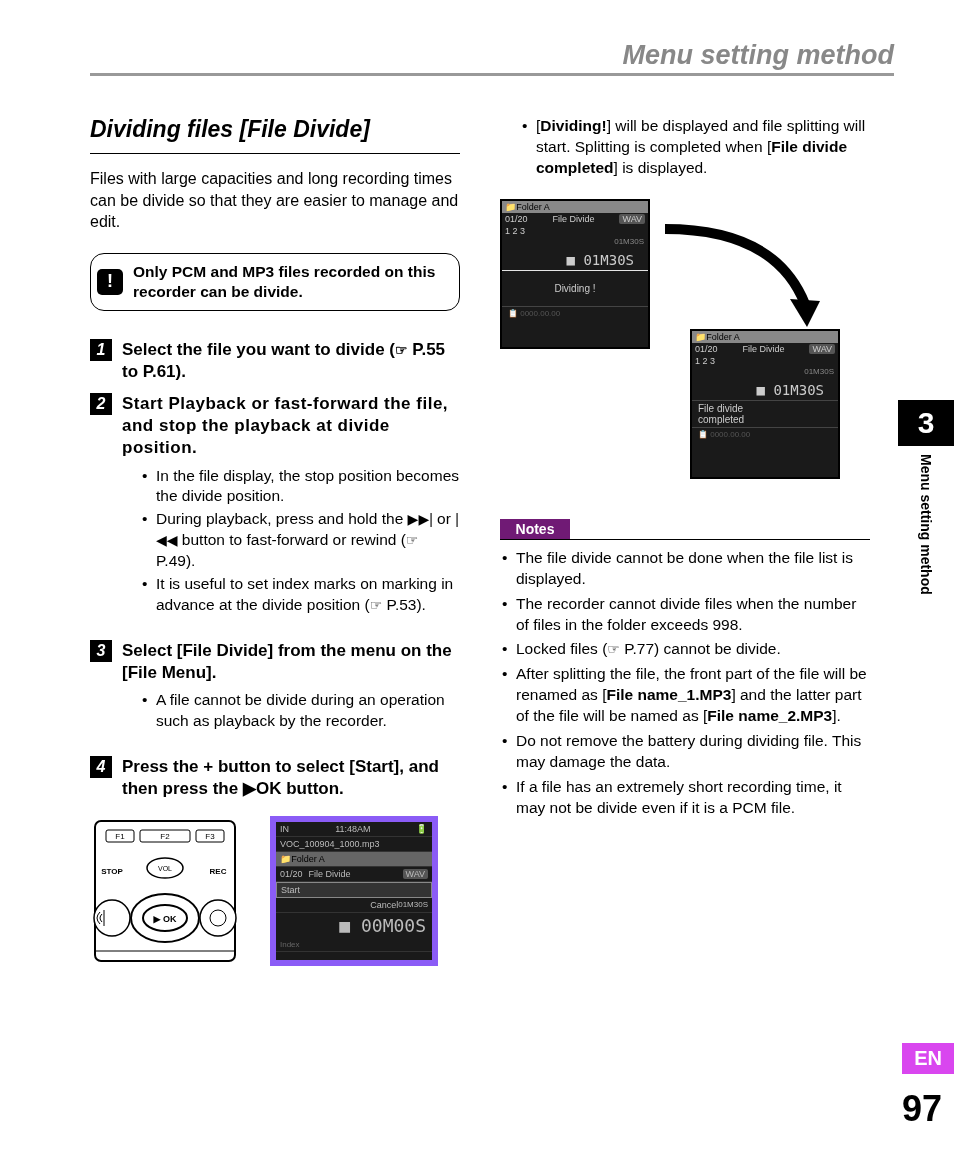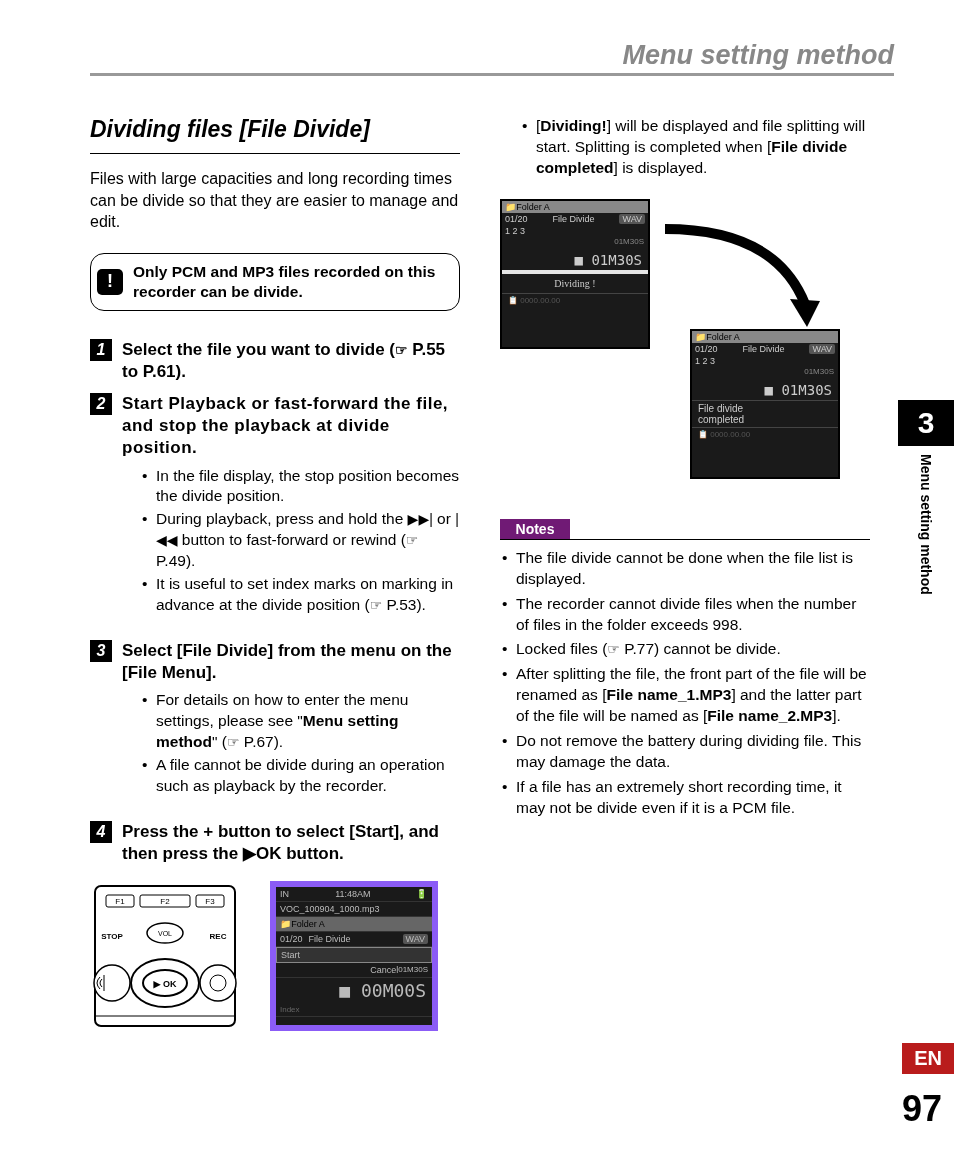--- a/index.html
+++ b/index.html
@@ -151,21 +151,21 @@
     color: #ccc;
     font-size: 9px;
     padding: 1px 3px;
     display: flex;
     justify-content: space-between;
   }
   .screen-big {
     color: #ccc;
     font-size: 14px;
     text-align: right;
-    padding: 6px 6px 2px;
+    padding: 6px 14px 2px;
     font-family: monospace;
   }
   .screen-body {
     color: #ccc;
     font-size: 10px;
     padding: 2px 6px;
   }
   .arrow-svg {
     position: absolute;
     left: 155px;
@@ -242,21 +242,21 @@
     font-size: 14px;
     font-weight: bold;
     padding: 8px 0;
     text-align: center;
     margin: 0 auto;
   }
   .lang-badge {
     position: absolute;
     right: 0;
     bottom: 84px;
-    background: #b91c1c;
+    background: #d946ef;
     color: #fff;
     font-weight: bold;
     font-size: 20px;
     padding: 4px 12px;
   }
   .page-num {
     position: absolute;
     right: 12px;
     bottom: 28px;
     font-size: 36px;
@@ -308,23 +308,20 @@
         </div>
       </div>
 
       <div class="step">
         <div class="step-num">3</div>
         <div class="step-body">
           <div class="step-title">
             <span>Select [</span><span class="b">File Divide</span><span>] from the menu on the [</span><span class="b">File Menu</span><span>].</span>
           </div>
           <ul class="bullets">
-            <li>
-              <span>For details on how to enter the menu settings, please see "</span><span class="b">Menu setting method</span><span>" (</span><span class="ptr">☞</span><span> P.67).</span>
-            </li>
             <li>A file cannot be divide during an operation such as playback by the recorder.</li>
           </ul>
         </div>
       </div>
 
       <div class="step">
         <div class="step-num">4</div>
         <div class="step-body">
           <div class="step-title">
             <span>Press the </span><span class="b">+</span><span> button to select [</span><span class="b">Start</span><span>], and then press the </span><span>▶</span><span class="b">OK</span><span> button.</span>
@@ -390,21 +387,21 @@
           <div class="screen-row">
               <span>01/20</span>
               <span>File Divide</span>
               <span style="background:#555;padding:0 3px;border-radius:2px;">WAV</span>
             </div>
           <div class="screen-row">
               <span>1  2  3</span>
             </div>
           <div style="text-align:right;font-size:8px;color:#888;padding:0 4px;">01M30S</div>
           <div class="screen-big"><span>■</span> <span>01M30S</span></div>
-          <div class="screen-body" style="border-top:4px solid #e5e5e5;border-bottom:1px solid #444;padding:4px 6px;text-align:center;font-family:Liberation Serif, serif;">Dividing !</div>
+          <div class="screen-body" style="border-top:1px solid #e5e5e5;border-bottom:1px solid #444;padding:12px 6px;text-align:center;">Dividing !</div>
           <div class="screen-body" style="font-size:8px;color:#555;">📋 <span>0000.00.00</span></div>
         </div>
 
         <svg class="arrow-svg" width="170" height="130">
           <path d="M10 20 Q 120 20 150 95" stroke="#000" stroke-width="10" fill="none"></path>
           <polygon points="135,90 165,92 152,118" fill="#000"></polygon>
         </svg>
 
         <div class="screen screen2">
           <div class="screen-hdr">📁Folder A</div>

